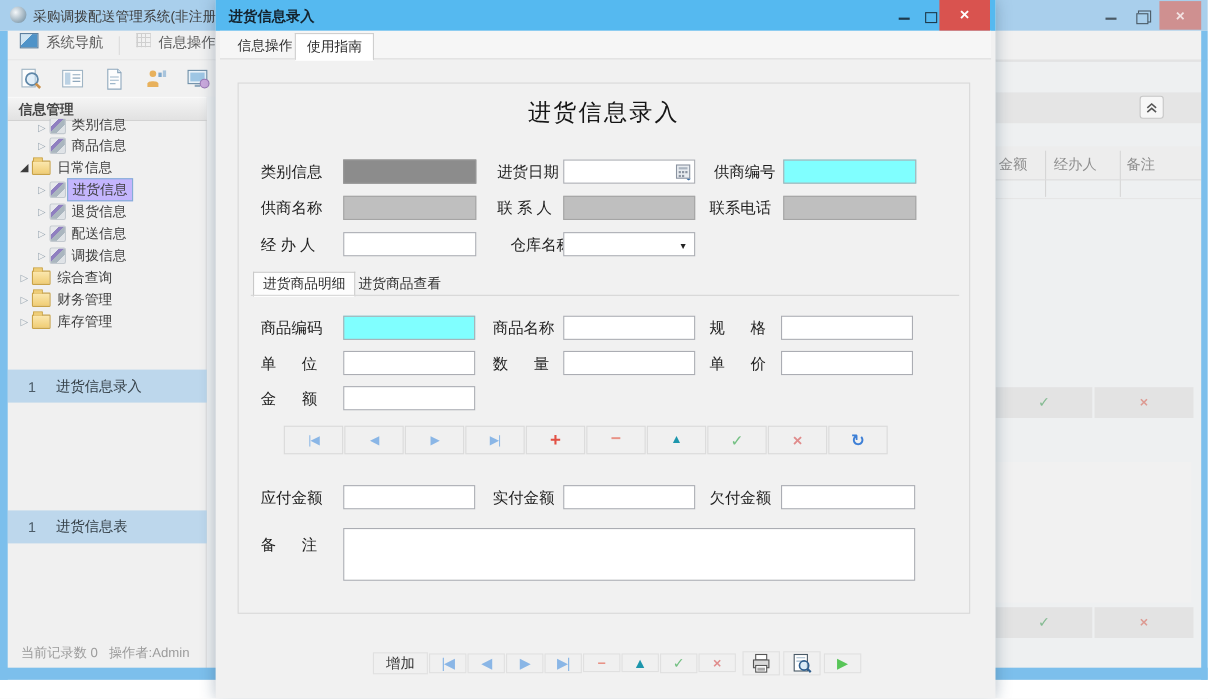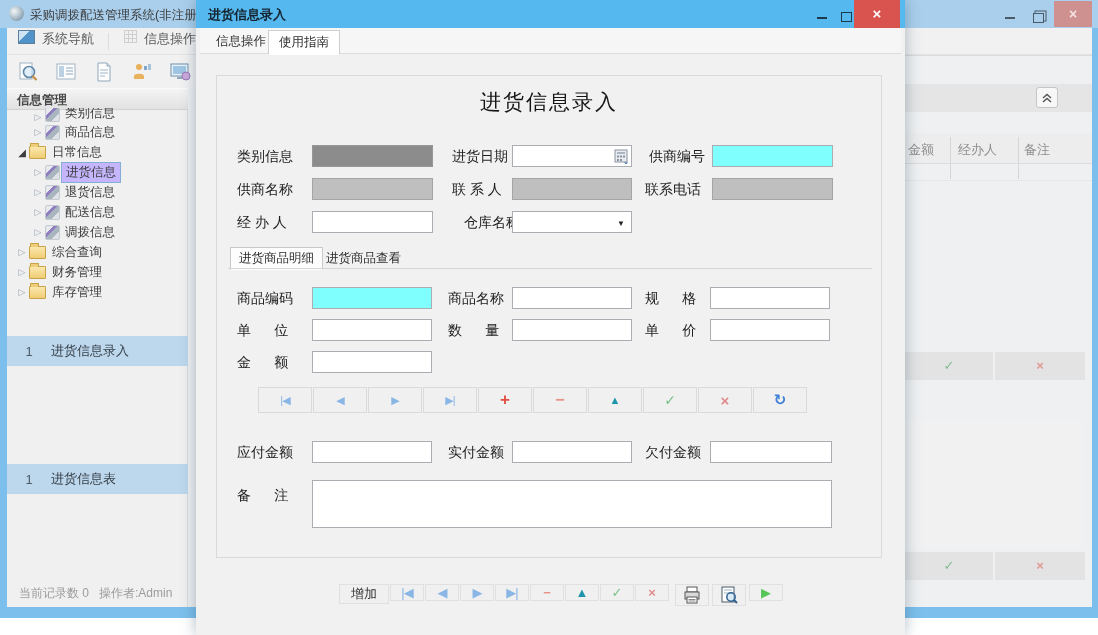--- a/index.html
+++ b/index.html
@@ -87,21 +87,21 @@
   .nbtn{width:54px;height:26px;background:#f0f0f0;border:1px solid #dadada;
     display:flex;align-items:center;justify-content:center;font-size:12px;box-sizing:border-box;}
   .g-nav{color:#8ab6e6;font-size:11px;letter-spacing:-1px;}
   .g-plus{color:#e25044;font-size:17px;font-weight:bold;}
   .g-minus{color:#e89286;font-size:16px;font-weight:bold;}
   .g-edit{color:#1d96ac;font-size:11px;}
   .g-post{color:#74c083;font-size:14px;font-weight:bold;}
   .g-cancel{color:#e08c8c;font-size:15px;font-weight:bold;}
   .g-refresh{color:#3d7fd6;font-size:15px;font-weight:bold;}
   .g-run{color:#58c558;font-size:17px;}
-  .btoolbar{left:122px;top:584px;display:flex;gap:1px;align-items:flex-start;height:37px;padding-left:21px;}
+  .btoolbar{left:122px;top:584px;display:flex;gap:1px;align-items:center;height:37px;padding-left:21px;}
   .bbtn{width:34px;background:#f0f0f0;border:1px solid #e0e0e0;display:flex;align-items:center;
     justify-content:center;box-sizing:border-box;font-size:13px;}
   .bbtn.add{width:50px;color:#333;}
   .remarkbox{left:116px;top:480px;width:520px;height:48px;background:#fff;border:1px solid #abadb3;
     box-sizing:border-box;resize:none;font:13px "Liberation Sans",sans-serif;}
 </style>
 </head>
 <body>
 
 <div id="screen">

